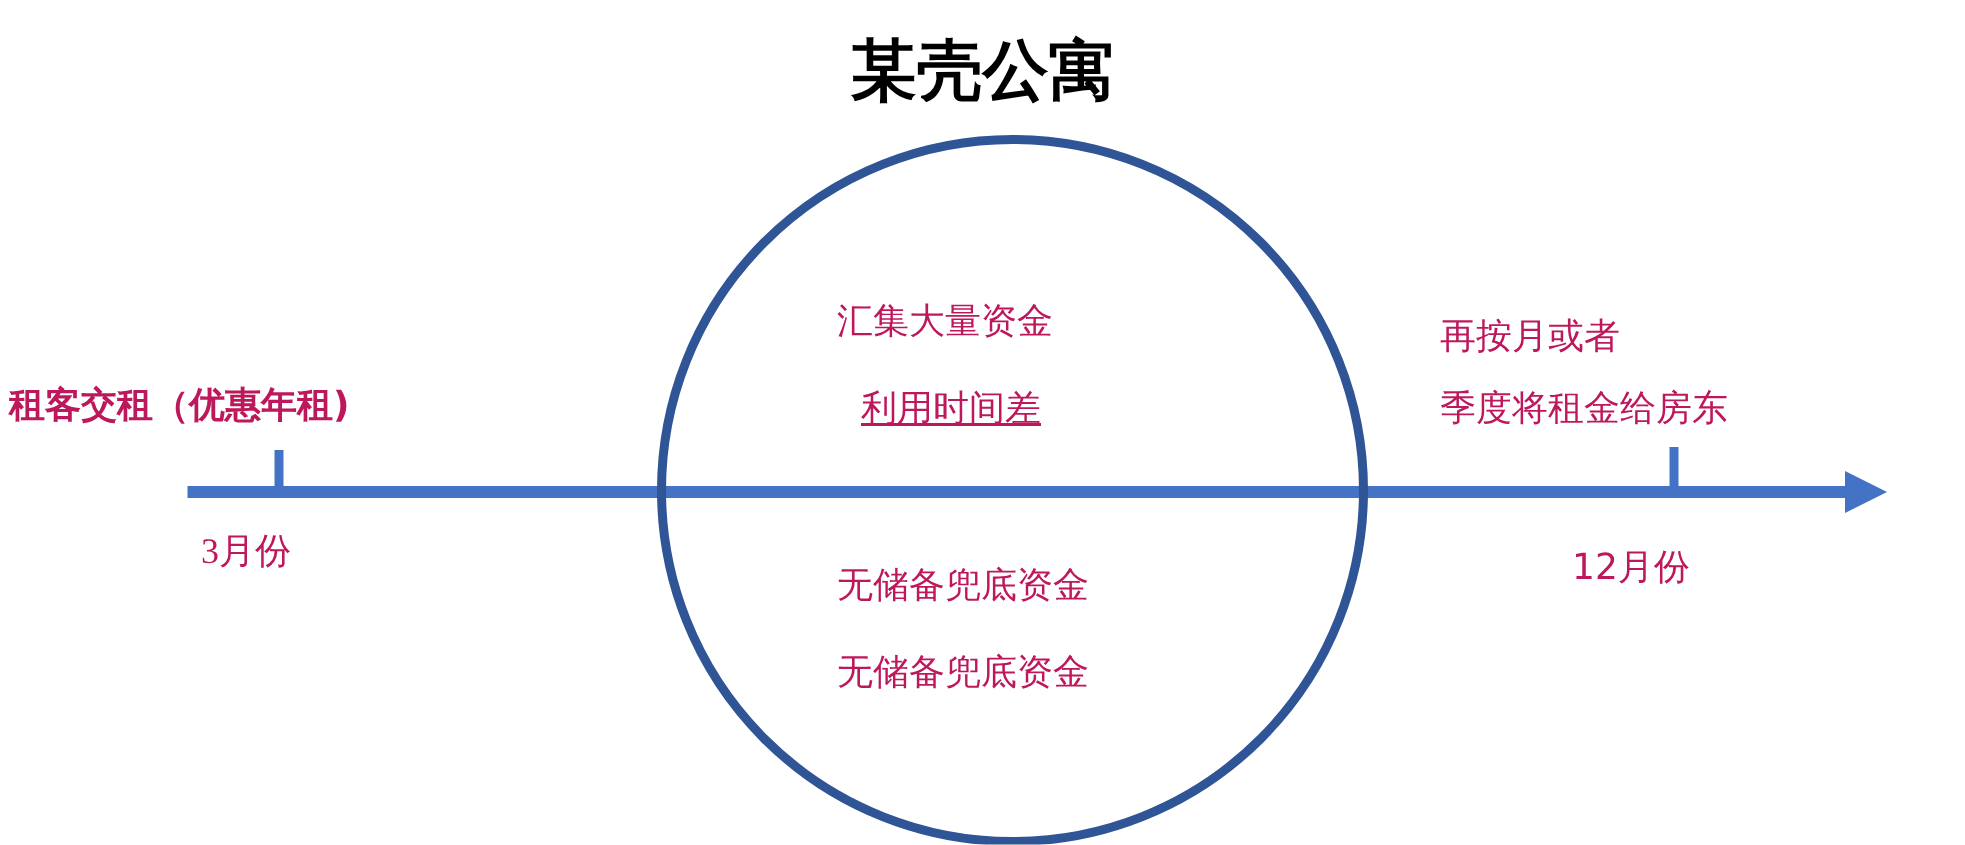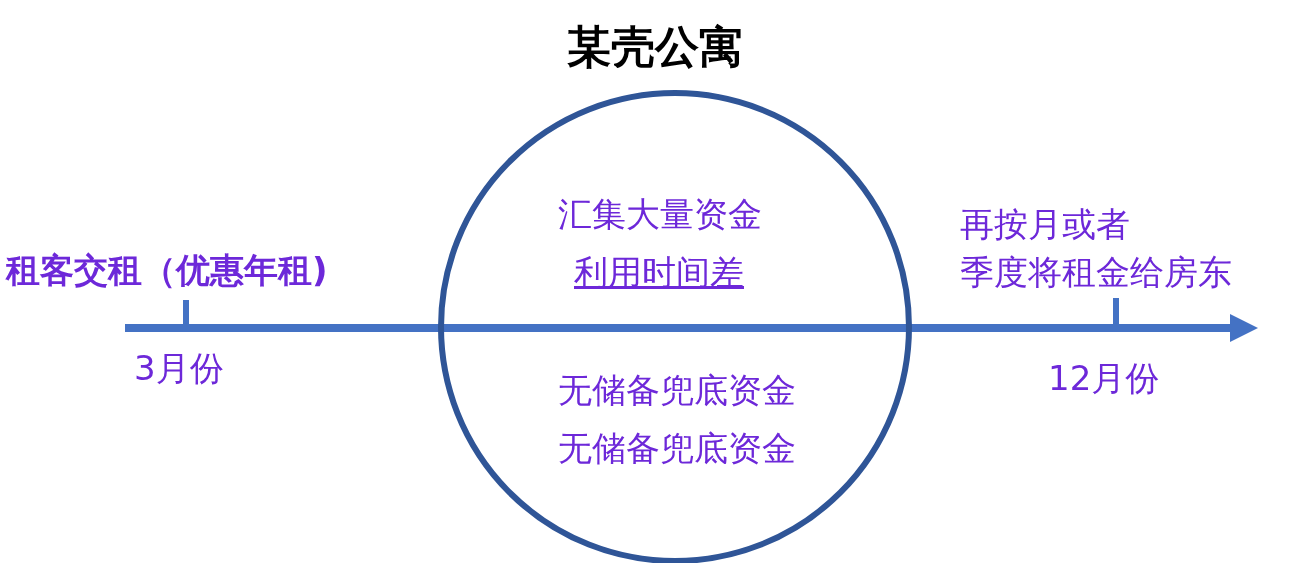--- a/index.html
+++ b/index.html
@@ -1,38 +1,38 @@
 <!DOCTYPE html>
 <html><head>
   <meta charset="utf-8">
   <style>
     html, body { margin: 0; padding: 0; background: #ffffff; }
     body { width: 1310px; height: 563px; position: relative; overflow: hidden;
            font-family: "DejaVu Sans", "Liberation Sans", sans-serif; color: #111; }
     .title { position: absolute; left: 0; width: 1310px; top: 18px; text-align: center;
              font-size: 44px; font-weight: bold; color: #000; }
     svg.diagram { position: absolute; left: 0; top: 0; }
-    .lbl { position: absolute; font-size: 34px; line-height: 56px; white-space: nowrap; color: #6d28d9; }
+    .lbl { position: absolute; font-size: 24px; line-height: 56px; white-space: nowrap; color: #be185d; }
     .center { }
   </style>
 </head>
 <body>
 
 <div class="title">某壳公寓</div>
 
 <svg class="diagram" width="1310" height="563">
   <line x1="125" y1="328" x2="1232" y2="328" stroke="#4472C4" stroke-width="8"></line>
   <polygon points="1230,314 1258,328 1230,342" fill="#4472C4"></polygon>
   <line x1="186" y1="300" x2="186" y2="328" stroke="#4472C4" stroke-width="6"></line>
   <line x1="1116" y1="298" x2="1116" y2="328" stroke="#4472C4" stroke-width="6"></line>
   <circle cx="675" cy="327" r="234" fill="none" stroke="#2F5597" stroke-width="6"></circle>
 </svg>
 
 <div class="lbl" style="left:6px; top:242px;font-weight:bold;">租客交租（优惠年租)</div>
-<div class="lbl" style="left:134px; top:340px;">3月份</div>
+<div class="lbl" style="left:134px; top:340px;font-family:Liberation Serif, serif;">3月份</div>
 
 <div class="lbl center" style="left:960px; width:312px; top:196px;">再按月或者</div>
 <div class="lbl center" style="left:960px; width:312px; top:244px;">季度将租金给房东</div>
 <div class="lbl" style="left:1048px; top:350px;">12月份</div>
 
 <div class="lbl" style="left:558px; top:186px;">汇集大量资金</div>
 <div class="lbl" style="left:574px; top:244px;text-decoration:underline;">利用时间差</div>
 <div class="lbl" style="left:558px; top:362px;">无储备兜底资金</div>
 <div class="lbl" style="left:558px; top:420px;text-align:right;">无储备兜底资金</div>
 

